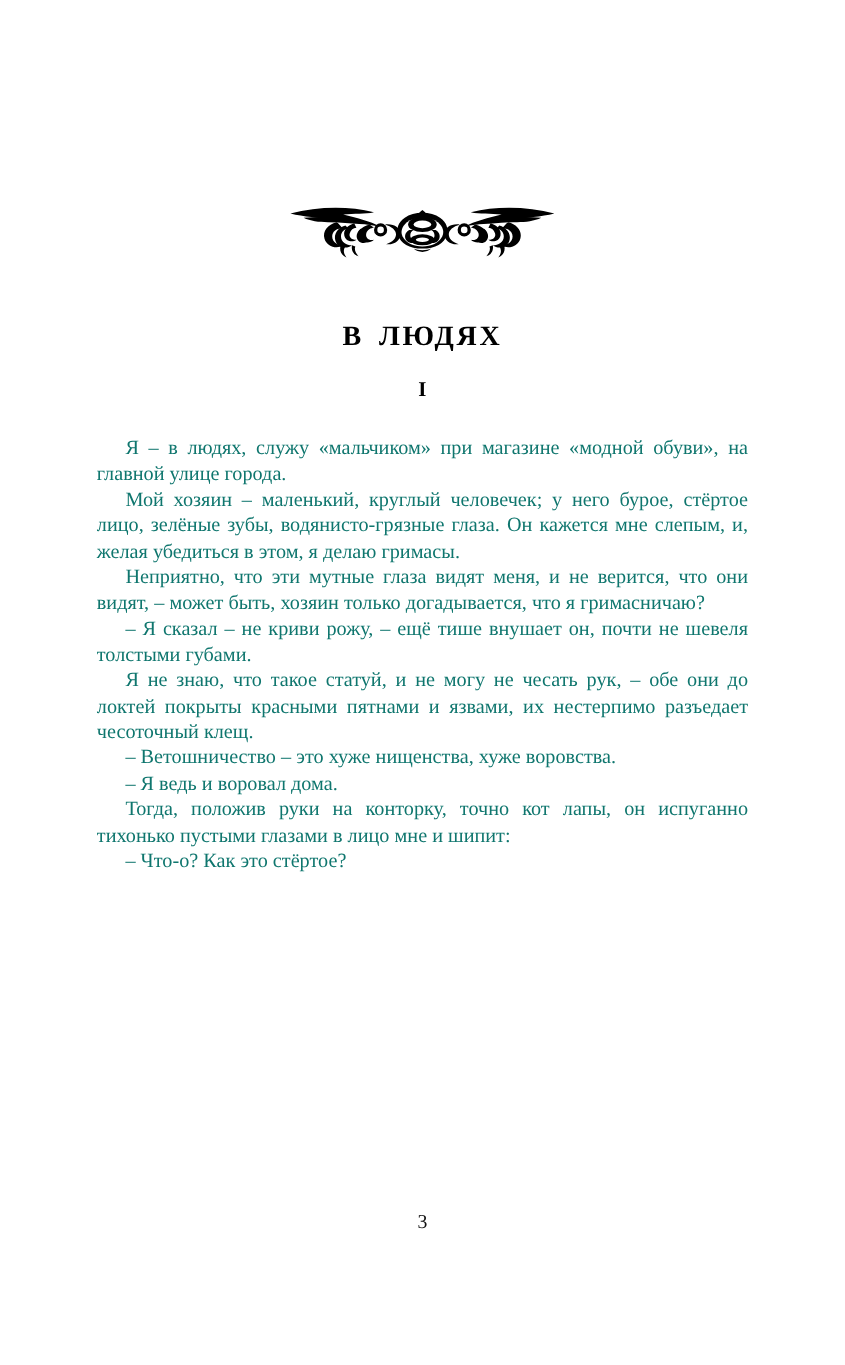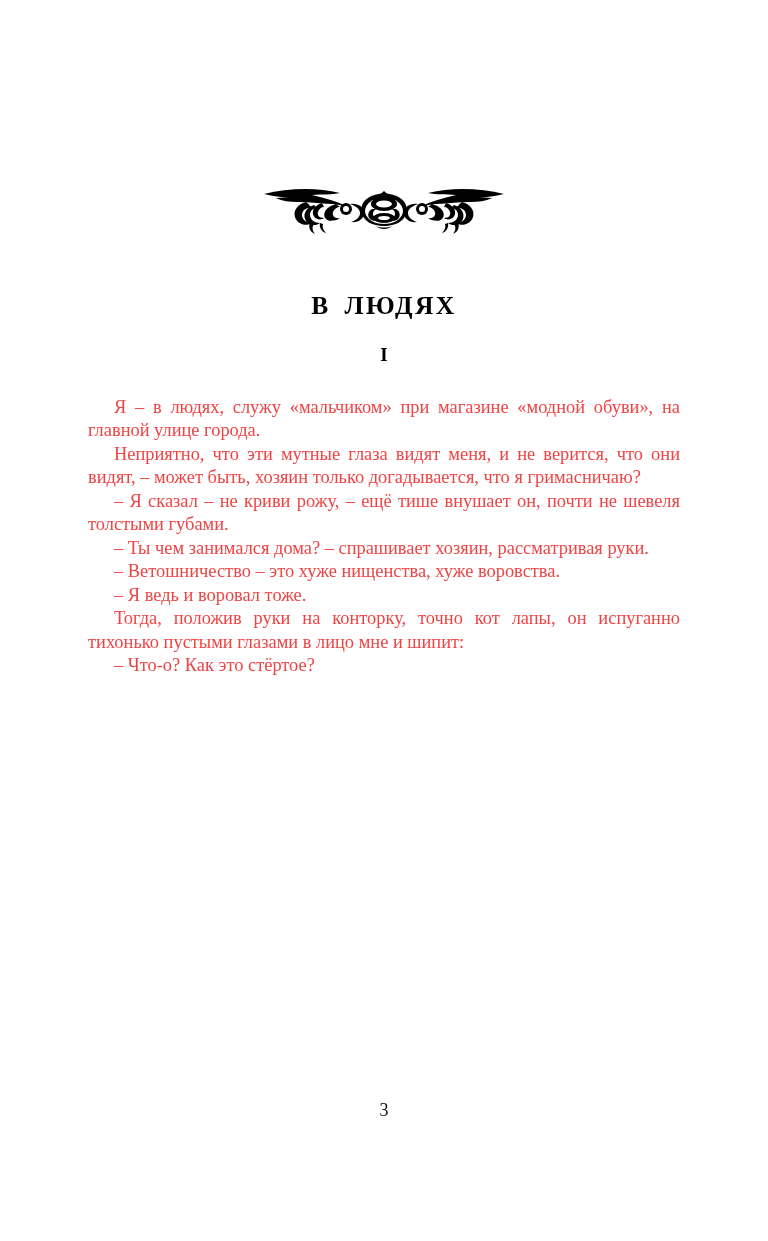--- a/index.html
+++ b/index.html
@@ -68,21 +68,21 @@
   
   .body-text {
     position: absolute;
     left: 88px;
     top: 396px;
     width: 592px;
     font-size: 18.4px;
     line-height: 23.45px;
     text-align: justify;
     text-justify: inter-word;
-    color: #ef4444;
+    color: #0f766e;
     -webkit-font-smoothing: antialiased;
   }
   .body-text p {
     margin: 0;
     text-indent: 26px;
     hyphens: manual;
   }
   
   .body-text p {
     text-align: justify;
@@ -170,24 +170,25 @@
       </g>
     </svg>
   </div>
 
   <h1 class="chapter-title">В ЛЮДЯХ</h1>
 
   <div class="section-numeral">I</div>
 
   <div class="body-text">
     <p>Я – в людях, служу «мальчиком» при магазине «модной обуви», на главной улице города.</p>
+    <p>Мой хозяин – маленький, круглый человечек; у него бурое, стёртое лицо, зелёные зубы, водянисто-грязные глаза. Он кажется мне слепым, и, желая убедиться в этом, я делаю гримасы.</p>
     <p>Неприятно, что эти мутные глаза видят меня, и не верится, что они видят, – может быть, хозяин только догадывается, что я гримасничаю?</p>
     <p>– Я сказал – не криви рожу, – ещё тише внушает он, почти не шевеля толстыми губами.</p>
-    <p>– Ты чем занимался дома? – спрашивает хозяин, рассматривая руки.</p>
+    <p>Я не знаю, что такое статуй, и не могу не чесать рук, – обе они до локтей покрыты красными пятнами и язвами, их нестерпимо разъедает чесоточный клещ.</p>
     <p>– Ветошничество – это хуже нищенства, хуже воровства.</p>
-    <p>– Я ведь и воровал тоже.</p>
+    <p>– Я ведь и воровал дома.</p>
     <p>Тогда, положив руки на конторку, точно кот лапы, он испуганно тихонько пустыми глазами в лицо мне и шипит:</p>
     <p>– Что-о? Как это стёртое?</p>
   </div>
 
   <div class="folio">3</div>
 
 </div>
 
 </body></html>

